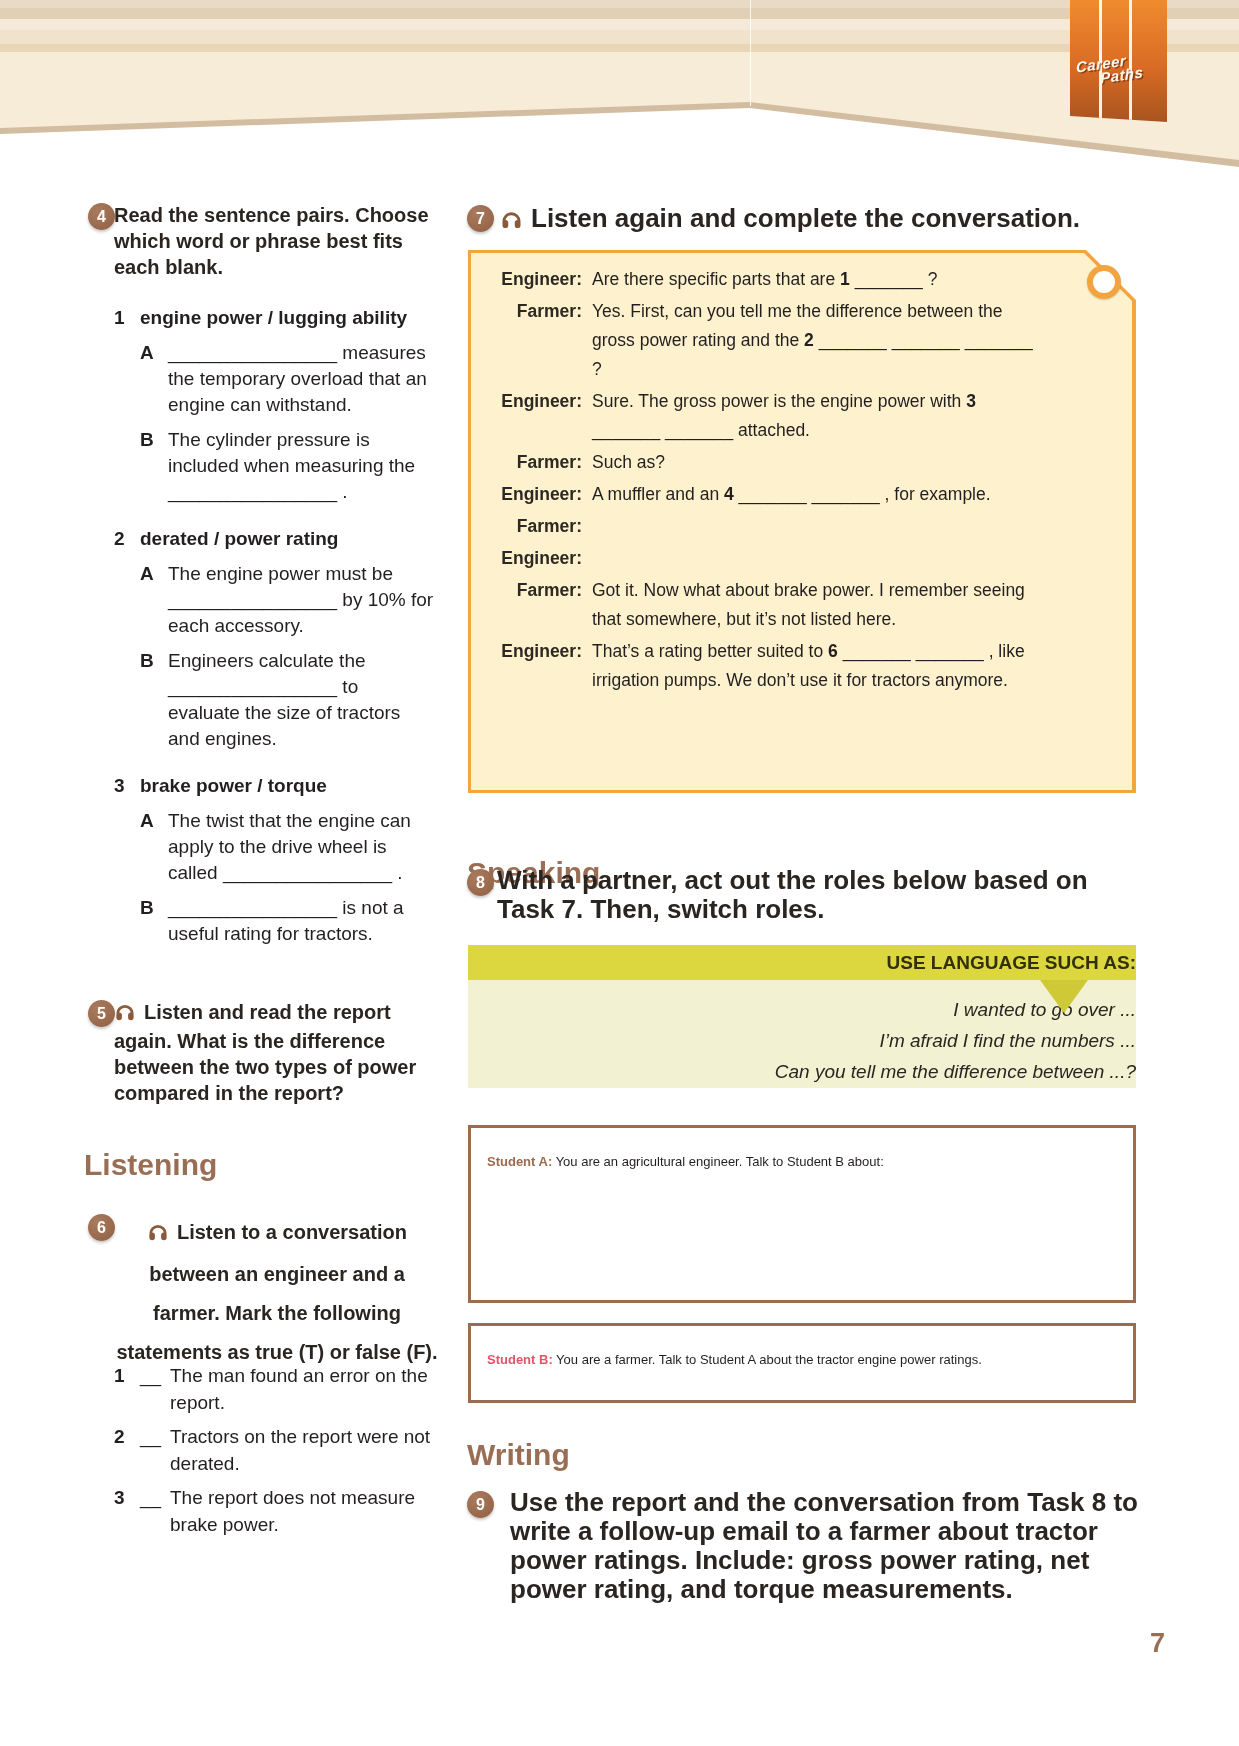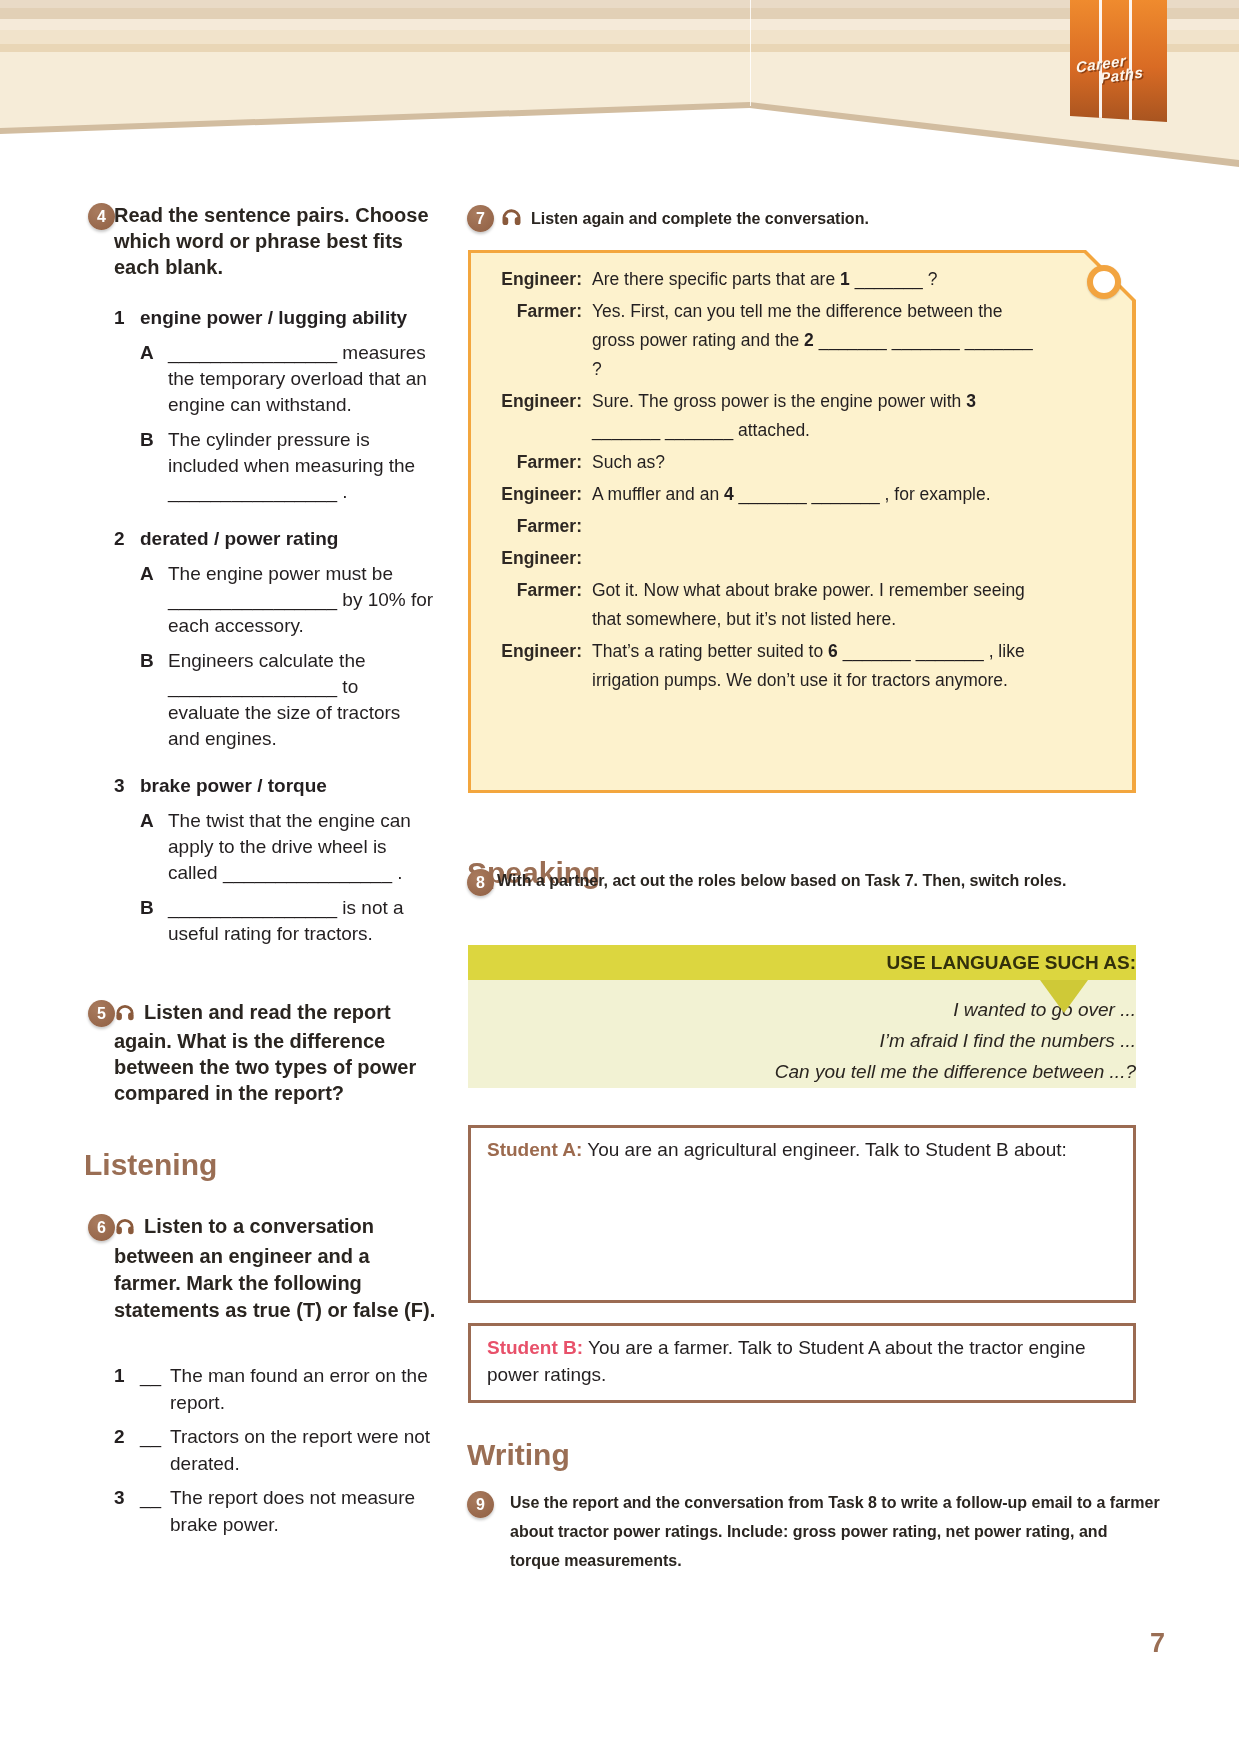--- a/index.html
+++ b/index.html
@@ -34,21 +34,21 @@
 
   
   .content{position:absolute;left:0;top:0;width:100%;height:100%;z-index:5;}
   .badge{position:absolute;width:27px;height:27px;border-radius:50%;
     background:radial-gradient(circle at 35% 30%,#a97b5e,#8f5f43);
     box-shadow:0 2px 3px rgba(0,0,0,.22);
     color:#fff;font-weight:bold;font-size:16px;line-height:27px;text-align:center;}
   .sec-h{position:absolute;font-size:30px;font-weight:bold;color:#9a6e54;}
   .task-text{position:absolute;font-weight:bold;color:#2a2520;}
   .lt{font-size:20px;line-height:26px;width:326px;}
-  .rt{font-size:16px;line-height:29px;}
+  .rt{font-size:26px;line-height:29px;}
   .h-icon{display:inline-block;vertical-align:-3px;margin-right:8px;}
 
   
   .items{position:absolute;width:320px;font-size:19px;line-height:26px;}
   .pair-row{display:flex;font-weight:bold;}
   .item-num{width:26px;flex:none;font-weight:bold;}
   .opt{display:flex;margin-top:9px;padding-left:26px;}
   .opt-letter{width:28px;flex:none;font-weight:bold;}
   .opt-text{width:272px;}
   .tf{position:absolute;width:330px;font-size:19px;line-height:27px;}
@@ -72,21 +72,21 @@
 
   
   .use{position:absolute;left:468px;top:945px;width:668px;text-align:right;}
   .use-head{height:35px;line-height:35px;background:#dcd63f;color:#32300b;
     font-weight:bold;font-size:19px;padding-left:22px;}
   .use-body{height:108px;background:#f2f2d3;padding:14px 0 0 30px;box-sizing:border-box;
     font-style:italic;font-size:19px;line-height:31px;color:#2a2520;}
   .use-tri{position:absolute;left:572px;top:35px;width:0;height:0;
     border-left:24px solid transparent;border-right:24px solid transparent;border-top:33px solid #cfc937;}
   .stu{position:absolute;left:468px;width:668px;border:3px solid #9b6b52;background:#fff;
-    box-sizing:border-box;padding:8px 16px;font-size:19px;line-height:27px;}
+    box-sizing:border-box;padding:20px 16px;font-size:13px;line-height:27px;}
   .stu-label{font-weight:bold;}
   .labA{color:#9c6a4e;} .labB{color:#e8516a;}
   .bullets{margin-top:9px;}
   .bullet{display:flex;line-height:27px;margin-bottom:6px;}
   .dot{width:42px;flex:none;}
   .dot::before{content:"";display:inline-block;width:6px;height:6px;border-radius:50%;
     background:#231f20;margin-left:14px;vertical-align:3px;}
 
   .pagenum{position:absolute;left:1150px;top:1628px;font-size:27px;font-weight:bold;color:#9a6e54;}
 </style>
@@ -161,21 +161,21 @@
       <span class="h-icon"><svg width="22" height="22" viewBox="0 0 24 24">
             <path d="M4,15 a8,8 0 0,1 16,0" fill="none" stroke="#8a5a3c" stroke-width="3"></path>
             <rect x="2.6" y="13.5" width="6" height="8.5" rx="3" fill="#8a5a3c"></rect>
             <rect x="15.4" y="13.5" width="6" height="8.5" rx="3" fill="#8a5a3c"></rect>
           </svg></span><span>Listen and read the report again. What is the difference between the two types of power compared in the report?</span>
     </div>
 
     <div class="sec-h" style="left:84px;top:1148px;">Listening</div>
 
     <div class="badge" style="left:88px;top:1214px;">6</div>
-    <div class="task-text lt" style="left:114px;top:1213px;line-height:27px;">
+    <div class="task-text lt" style="left:114px;top:1213px;line-height:39px;text-align:center;">
       <span class="h-icon"><svg width="22" height="22" viewBox="0 0 24 24">
             <path d="M4,15 a8,8 0 0,1 16,0" fill="none" stroke="#8a5a3c" stroke-width="3"></path>
             <rect x="2.6" y="13.5" width="6" height="8.5" rx="3" fill="#8a5a3c"></rect>
             <rect x="15.4" y="13.5" width="6" height="8.5" rx="3" fill="#8a5a3c"></rect>
           </svg></span><span>Listen to a conversation between an engineer and a farmer. Mark the following statements as true (T) or false (F).</span>
     </div>
 
     <div class="tf" style="left:114px;top:1362px;">
       <div class="tf-row">
         <span class="tf-num">1</span>

